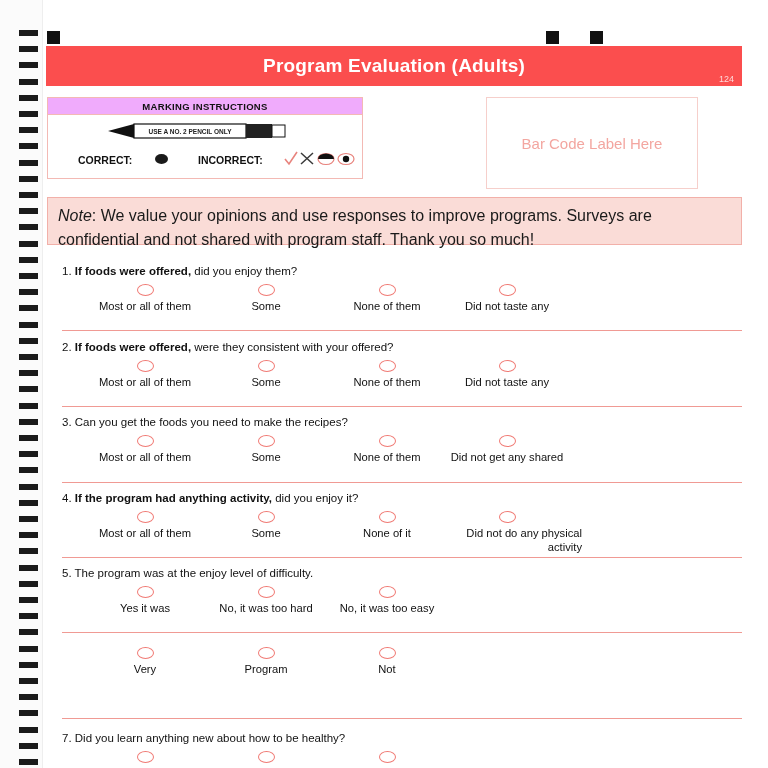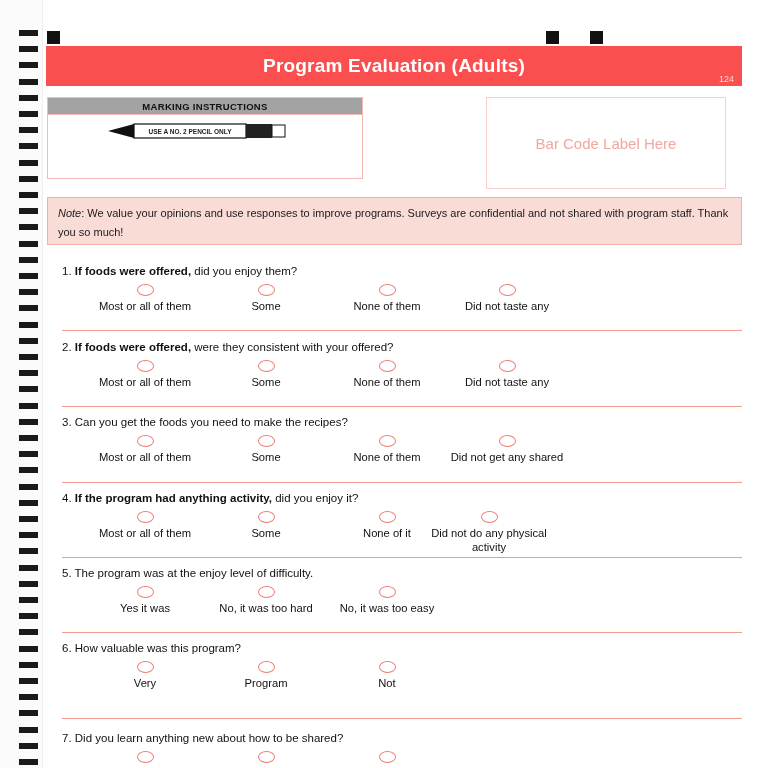--- a/index.html
+++ b/index.html
@@ -42,21 +42,21 @@
     position:absolute;right:8px;bottom:2px;
     color:#ffd9d9;font-size:9px;
   }
   
   .mi-box{
     position:absolute;left:47px;top:97px;width:316px;height:82px;
     border:1px solid #f3b9b4;background:#ffffff;
     box-sizing:border-box;
   }
   .mi-head{
-    height:16px;background:#a3a3a3;
+    height:16px;background:#f0abfc;
     border-bottom:1px solid #f3b9b4;
     display:flex;align-items:center;justify-content:center;
     font-size:9.5px;font-weight:bold;color:#111;letter-spacing:0.3px;
   }
   .mi-body{position:relative;height:64px;}
   .pencil{
     position:absolute;left:60px;top:8px;width:178px;height:16px;
   }
   .mi-row{
     position:absolute;left:0;top:34px;width:316px;height:22px;
@@ -68,33 +68,33 @@
   .dot-correct{
     position:absolute;left:107px;top:5px;width:13px;height:10px;
     background:#1a1a1a;border-radius:50%;
   }
   .mi-incorrect-label{
     position:absolute;left:150px;font-size:10.5px;font-weight:bold;color:#111;
   }
   .bad-marks{position:absolute;left:236px;top:2px;width:72px;height:16px;}
   
   .barcode-box{
-    position:absolute;left:486px;top:97px;width:240px;height:92px;
+    position:absolute;left:486px;top:97px;width:212px;height:92px;
     border:1px solid #f6cfcb;background:#ffffff;box-sizing:border-box;
     display:flex;align-items:center;justify-content:center;text-align:right;
   }
   .barcode-text{font-size:15px;color:#f3a6a0;}
   
   .note-box{
     position:absolute;left:47px;top:197px;width:695px;height:48px;
     background:#fadcd7;border:1px solid #f2b0a9;box-sizing:border-box;
     padding:6px 10px;
   }
   .note-text{
-    font-size:11px;color:#1a1a1a;line-height:19px;
+    font-size:16px;color:#1a1a1a;line-height:24px;
   }
   .note-text i{font-style:italic;}
   
   .qblock{position:absolute;left:62px;width:680px;}
   .qtext{
     font-size:11.5px;color:#111;line-height:14px;white-space:nowrap;
   }
   .qtext b{font-weight:bold;}
   .opts{position:relative;height:46px;margin-top:6px;}
   .opt{
@@ -184,20 +184,43 @@
       <div class="pencil">
         <svg width="178" height="16" viewBox="0 0 178 16">
           <polygon points="0,8 26,1 26,15" fill="#111111"></polygon>
           <rect x="26" y="1" width="112" height="14" fill="#ffffff" stroke="#111111" stroke-width="1.2"></rect>
           <rect x="138" y="1" width="26" height="14" fill="#222222"></rect>
           <rect x="164" y="2" width="13" height="12" fill="#ffffff" stroke="#111111" stroke-width="1"></rect>
           <text x="82" y="11" font-family="Liberation Sans, sans-serif" font-size="6.5" font-weight="bold" fill="#222" text-anchor="middle">USE A NO. 2 PENCIL ONLY</text>
         </svg>
       </div>
 
+      <div class="mi-row">
+        <span class="mi-correct-label">CORRECT:</span>
+        <span class="dot-correct"></span>
+        <span class="mi-incorrect-label">INCORRECT:</span>
+        <span class="bad-marks">
+          <svg width="72" height="16" viewBox="0 0 72 16">
+            <g>
+              <path d="M1,8 L5,13 L13,1" stroke="#e8837d" stroke-width="1.6" fill="none"></path>
+            </g>
+            <g>
+              <path d="M17,2 L29,13 M29,2 L17,13" stroke="#3a3a3a" stroke-width="1.5" fill="none"></path>
+            </g>
+            <g>
+              <ellipse cx="42" cy="8" rx="8" ry="5.5" fill="none" stroke="#e8837d" stroke-width="1.2"></ellipse>
+              <path d="M34,8 a8,5.5 0 0 1 16,0 z" fill="#111111"></path>
+            </g>
+            <g>
+              <ellipse cx="62" cy="8" rx="8" ry="5.5" fill="none" stroke="#e8837d" stroke-width="1.2"></ellipse>
+              <circle cx="62" cy="8" r="3.2" fill="#111111"></circle>
+            </g>
+          </svg>
+        </span>
+      </div>
     </div>
   </div>
 
   <div class="barcode-box">
     <span class="barcode-text">Bar Code Label Here</span>
   </div>
 
   <div class="note-box">
     <div class="note-text"><i>Note</i><span>: We value your opinions and use responses to improve programs. Surveys are confidential and not shared with program staff. Thank you so much!</span></div>
   </div>
@@ -274,21 +297,21 @@
             <div class="opt-label">Most or all of them</div>
           </div>
           <div class="opt" style="left: 204px;">
             <div class="bubble"></div>
             <div class="opt-label">Some</div>
           </div>
           <div class="opt" style="left: 325px;">
             <div class="bubble"></div>
             <div class="opt-label">None of it</div>
           </div>
-          <div class="opt" style="left: 427px;">
+          <div class="opt" style="left: 445px; text-align: right;">
             <div class="bubble"></div>
             <div class="opt-label">Did not do any physical activity</div>
           </div>
         </div>
       </div>
       <div class="qblock" style="top: 566px;">
         <div class="qtext"><span>5. </span><span>The program was at the enjoy level of difficulty.</span></div>
         <div class="opts">
           <div class="opt" style="left: 83px;">
             <div class="bubble"></div>
@@ -298,38 +321,37 @@
             <div class="bubble"></div>
             <div class="opt-label">No, it was too easy</div>
           </div>
           <div class="opt" style="left: 204px;">
             <div class="bubble"></div>
             <div class="opt-label">No, it was too hard</div>
           </div>
         </div>
       </div>
       <div class="qblock" style="top: 641px;">
-        <div class="qtext"><span>6. </span><span>How valuable was this program?</span></div>
         <div class="opts">
           <div class="opt" style="left: 83px;">
             <div class="bubble"></div>
             <div class="opt-label">Very</div>
           </div>
           <div class="opt" style="left: 204px;">
             <div class="bubble"></div>
             <div class="opt-label">Program</div>
           </div>
           <div class="opt" style="left: 325px;">
             <div class="bubble"></div>
             <div class="opt-label">Not</div>
           </div>
         </div>
       </div>
       <div class="qblock" style="top: 731px;">
-        <div class="qtext"><span>7. </span><span>Did you learn anything new about how to be shared?</span></div>
+        <div class="qtext"><span>7. </span><span>Did you learn anything new about how to be healthy?</span></div>
         <div class="opts">
           <div class="opt" style="left: 83px;">
             <div class="bubble"></div>
             <div class="opt-label"></div>
           </div>
           <div class="opt" style="left: 204px;">
             <div class="bubble"></div>
             <div class="opt-label"></div>
           </div>
           <div class="opt" style="left: 325px;">

